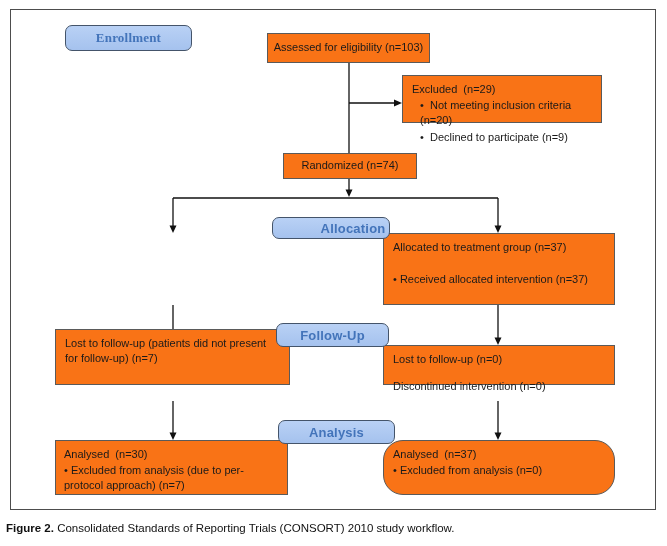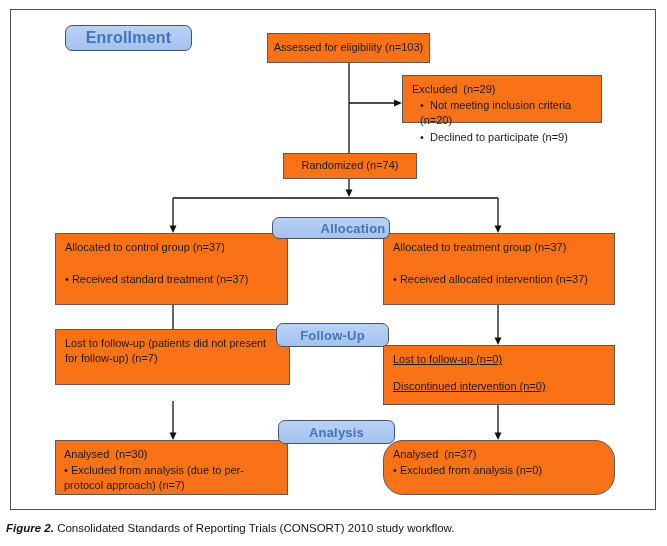--- a/index.html
+++ b/index.html
@@ -26,21 +26,21 @@
   }
   .bline{margin-top:1px;}
   .bline .glyph{display:inline;}
   .gap-top{margin-top:17px;}
   .gap-top-sm{margin-top:12px;}
   .indent{padding-left:8px;}
   .caption{
     position:absolute;left:6px;top:522px;width:655px;z-index:2;
     font-size:11.5px;color:#111;
   }
-  .caption b{font-weight:bold;font-style:italic;}
+  .caption b{font-weight:bold;}
 </style>
 </head>
 <body>
 
 <div class="canvas">
 
   <div class="frame"></div>
 
   <svg class="connectors" viewBox="0 0 667 546" xmlns="http://www.w3.org/2000/svg">
     <g stroke="#111111" stroke-width="1.3" fill="#111111">
@@ -64,21 +64,21 @@
       <line x1="498" y1="305" x2="498" y2="339"></line>
       <polygon points="498,345 494.5,337.5 501.5,337.5" stroke="none"></polygon>
 
       <line x1="173" y1="401" x2="173" y2="434"></line>
       <polygon points="173,440 169.5,432.5 176.5,432.5" stroke="none"></polygon>
       <line x1="498" y1="401" x2="498" y2="434"></line>
       <polygon points="498,440 494.5,432.5 501.5,432.5" stroke="none"></polygon>
     </g>
   </svg>
 
-  <div class="stage" style="left:65px;top:25px;width:127px;height:26px;font-size:16px;">Enrollment</div>
+  <div class="stage" style="left:65px;top:25px;width:127px;height:26px;font-size:13px;font-family:Liberation Serif, serif;">Enrollment</div>
 
   <div class="stage" style="left:272px;top:217px;width:118px;height:22px;padding-left:44px;">Allocation</div>
 
   <div class="stage" style="left:276px;top:323px;width:113px;height:24px;">Follow-Up</div>
 
   <div class="stage" style="left:278px;top:420px;width:117px;height:24px;">Analysis</div>
 
   <div class="fbox center" style="left:267px;top:33px;width:163px;height:30px;">
     <span>Assessed for eligibility (n=103)</span>
   </div>
@@ -86,35 +86,31 @@
   <div class="fbox pad" style="left:402px;top:75px;width:200px;height:48px;">
     <div>Excluded&nbsp; (n=29)</div>
     <div class="bline indent"><span class="glyph">•</span>&nbsp;&nbsp;<span>Not meeting inclusion criteria (n=20)</span></div>
     <div class="bline indent"><span class="glyph">•</span>&nbsp;&nbsp;<span>Declined to participate (n=9)</span></div>
   </div>
 
   <div class="fbox center" style="left:283px;top:153px;width:134px;height:26px;">
     <span>Randomized (n=74)</span>
   </div>
 
-  <div class="fbox pad" style="left:55px;top:233px;width:233px;height:72px;">
-    <div>Allocated to control group (n=37)</div>
-    <div class="bline gap-top"><span class="glyph">•</span>&nbsp;<span>Received standard treatment (n=37)</span></div>
-  </div>
 
   <div class="fbox pad" style="left:383px;top:233px;width:232px;height:72px;">
     <div>Allocated to treatment group (n=37)</div>
     <div class="bline gap-top"><span class="glyph">•</span>&nbsp;<span>Received allocated intervention (n=37)</span></div>
   </div>
 
   <div class="fbox pad" style="left:55px;top:329px;width:235px;height:56px;">
     <div>Lost to follow-up (patients did not present for follow-up) (n=7)</div>
   </div>
 
-  <div class="fbox pad" style="left:383px;top:345px;width:232px;height:60px;text-decoration:underline;">
+  <div class="fbox pad" style="left:383px;top:345px;width:232px;height:40px;">
     <div>Lost to follow-up (n=0)</div>
     <div class="gap-top-sm">Discontinued intervention (n=0)</div>
   </div>
 
   <div class="fbox pad" style="left:55px;top:440px;width:233px;height:55px;padding-left:8px;">
     <div>Analysed&nbsp; (n=30)</div>
     <div class="bline"><span class="glyph">•</span>&nbsp;<span>Excluded from analysis (due to per-protocol approach) (n=7)</span></div>
   </div>
 
   <div class="fbox pad" style="left:383px;top:440px;width:232px;height:55px;border-radius:20px;">

